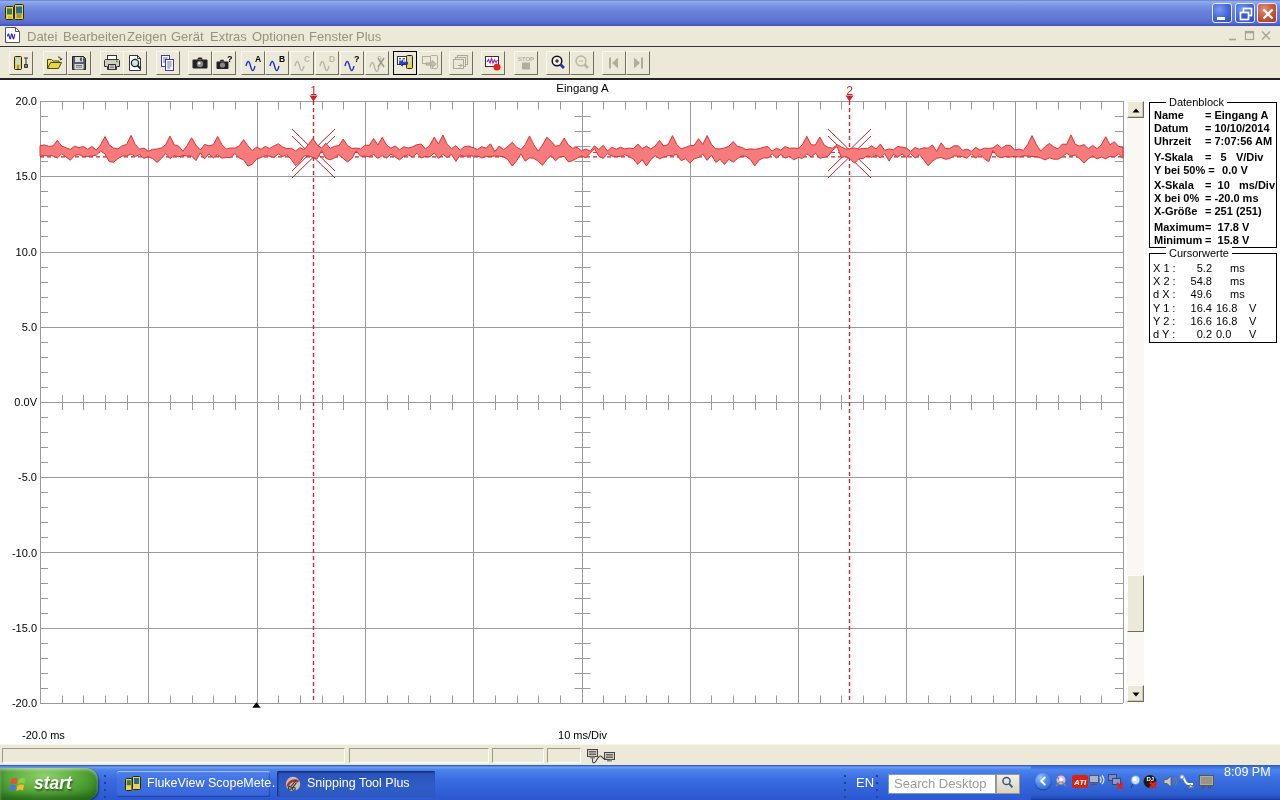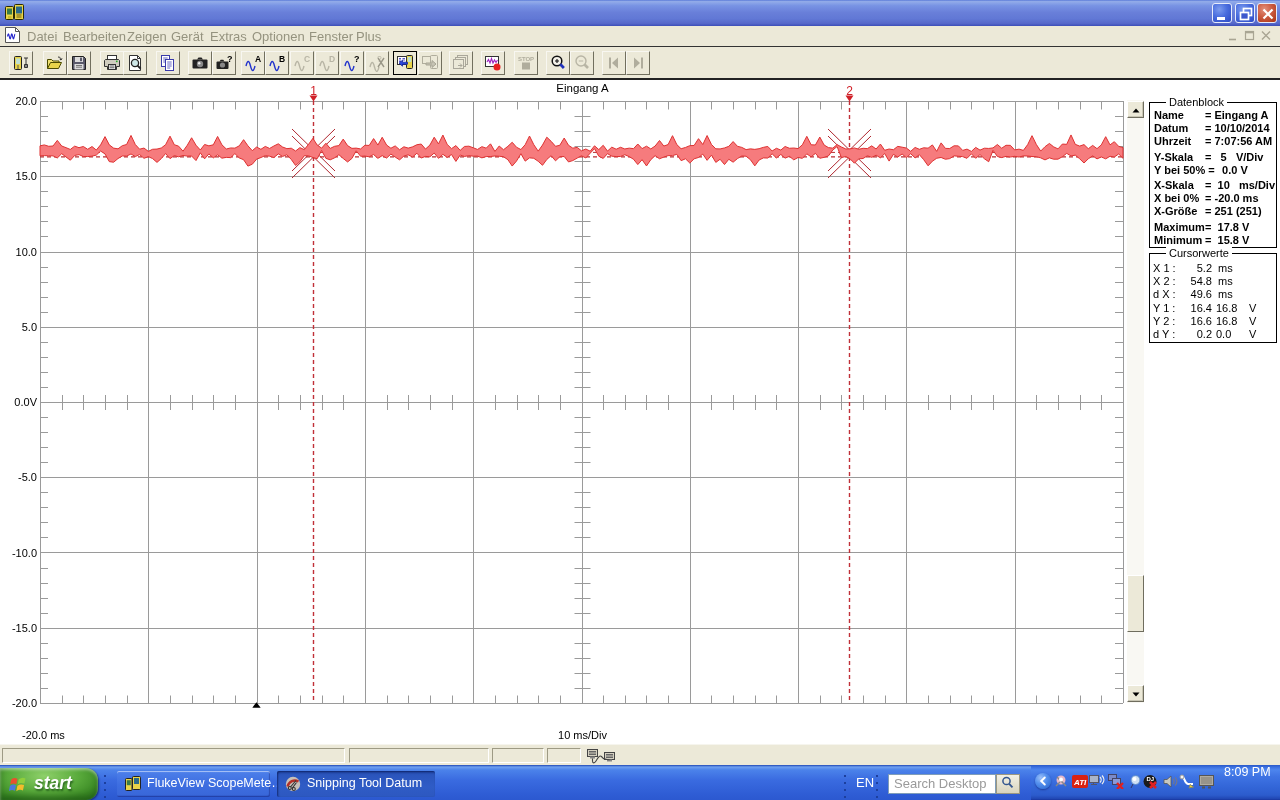--- a/index.html
+++ b/index.html
@@ -48,21 +48,21 @@
   font-size:11px; color:#000; }
 .dbox .legend { position:absolute; top:-7px; left:16px; width:100%; text-align:left; }
 .dbox .legend span { background:#fff; padding:0 3px; font-size:11px; }
 .drow { position:relative; height:13.2px;font-weight:bold; }
 .drow .lab { position:absolute; left:4px; top:0; white-space:pre; }
 .drow .val { position:absolute; left:55px; top:0; white-space:pre; }
 .gap { height:2px; }
 .crow { position:relative; height:13.2px; white-space:pre; }
 .crow .lab { position:absolute; left:3px; }
 .crow .n1 { position:absolute; left:32px; width:30px; text-align:right; }
-.crow .u1 { position:absolute; left:68px; }
+.crow .u1 { position:absolute; left:80px; }
 .crow .n2 { position:absolute; left:66px; width:30px; text-align:left; }
 .crow .u2 { position:absolute; left:99px; }
 
 #statusbar { position:absolute; left:0; top:744px; width:1280px; height:21px; background:#ece9d8;
   border-top:1px solid #f6f5ee; }
 .spanel { position:absolute; top:3px; height:15px;
   border-top:1px solid #9d9a84; border-left:1px solid #9d9a84;
   border-right:1px solid #fff; border-bottom:1px solid #fff; }
 
 #taskbar { position:absolute; left:0; top:765px; width:1280px; height:50px;
@@ -450,21 +450,21 @@
   <span class="ttl">FlukeView ScopeMete…</span>
  </div>
  <div class="task down" style="left:277px;width:158px">
   <svg class="ticn" width="16" height="16" viewBox="0 0 16 16">
           <circle cx="8" cy="8" r="7.2" fill="#c8c0b8"></circle>
           <path d="M2.5 10.5C4 5.5 9 3 13.5 5.5" fill="none" stroke="#b43028" stroke-width="2.4"></path>
           <path d="M5.5 11L11 4.5M7 12.5l4.5-6" stroke="#333" stroke-width="1.1"></path>
           <circle cx="4.8" cy="12" r="1.5" fill="none" stroke="#333" stroke-width="1.1"></circle>
           <circle cx="8.8" cy="13" r="1.5" fill="none" stroke="#333" stroke-width="1.1"></circle>
         </svg>
-  <span class="ttl">Snipping Tool Datum</span>
+  <span class="ttl">Snipping Tool Plus</span>
  </div>
  <div class="tsep" style="left:844px"></div>
  <span id="trayEN">EN</span>
  <div class="tsep" style="left:876px"></div>
  <div id="searchbox">Search Desktop</div>
  <div id="searchbtn"><svg width="20" height="16" viewBox="0 0 20 16">
           <circle cx="9.5" cy="6" r="3.6" fill="none" stroke="#33568f" stroke-width="1.5"></circle>
           <path d="M12.2 8.8l3.3 3.6" stroke="#33568f" stroke-width="1.8"></path>
         </svg></div>
  <div id="tray">

